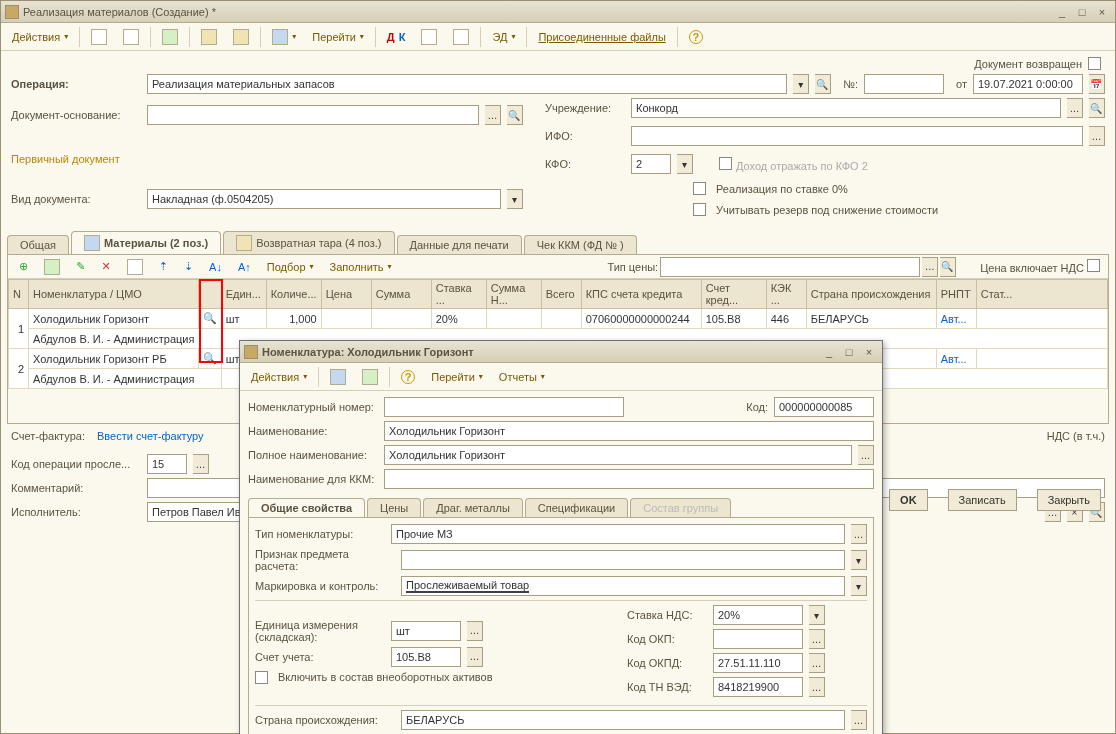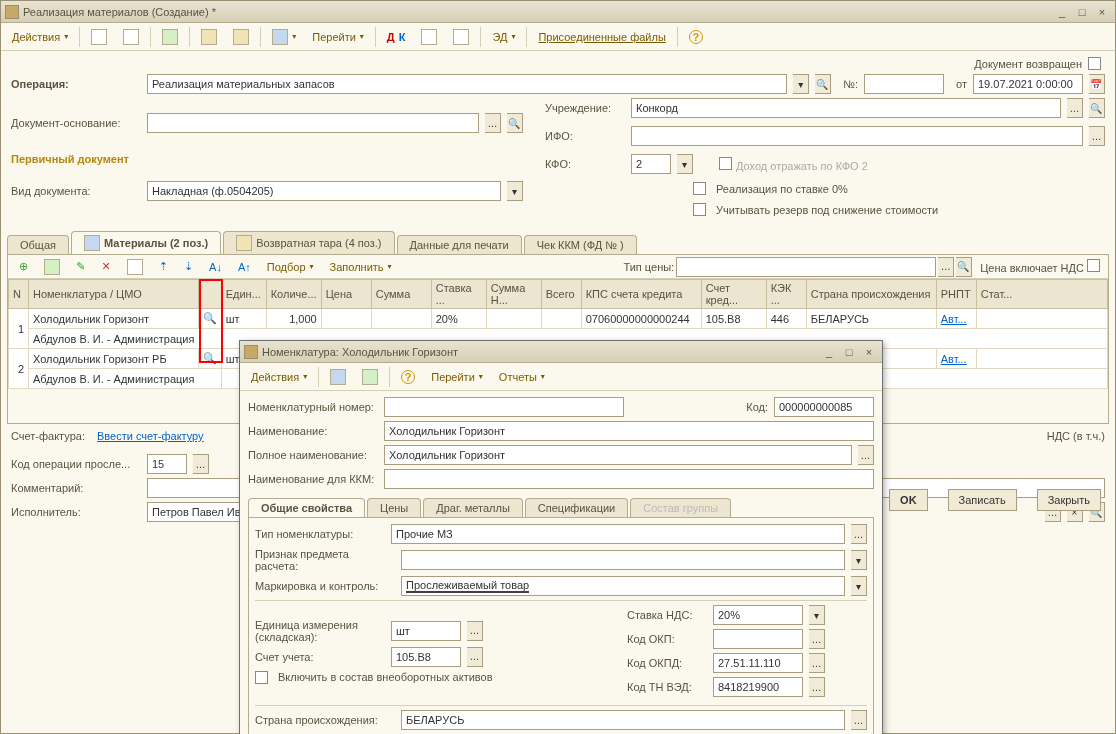--- a/index.html
+++ b/index.html
@@ -18,34 +18,34 @@
 .ticon.y{background:#f0e4b4}
 .ticon.b{background:#c4d8f0}
 .sep{width:1px;height:20px;background:#d6cfb8;margin:0 2px}
 .link{color:#7a5c00;text-decoration:underline;cursor:pointer}
 .lbl{color:#5a533f}
 .form-area{padding:6px 10px}
 .row{display:flex;align-items:center;margin-bottom:4px;gap:6px}
 .lblcol{width:130px;color:#5a533f}
 .inp{height:20px;border:1px solid #a89e82;background:#fff;padding:0 4px;display:flex;align-items:center;flex:1;min-width:0}
 .inp-btn{width:16px;height:20px;border:1px solid #a89e82;border-left:none;background:#f1ead6;display:inline-flex;align-items:center;justify-content:center;cursor:pointer;font-size:10px}
-.section-h{color:#b8860b;font-weight:bold;margin:12px 0}
+.section-h{color:#b8860b;font-weight:normal;margin:20px 0}
 .chk{width:13px;height:13px;border:1px solid #888;background:#fff;display:inline-block;margin-right:4px}
 .tabs{display:flex;gap:2px;padding:0 6px;align-items:flex-end;height:24px}
 .tab{padding:3px 12px;border:1px solid #b5ab8e;border-bottom:none;background:#ece5cf;border-radius:4px 4px 0 0;cursor:pointer;color:#5a533f;display:flex;align-items:center;gap:4px}
 .tab.act{background:#fbf8ee;font-weight:bold;position:relative;z-index:2}
 .tabpane{border:1px solid #b5ab8e;margin:0 6px;background:#fbf8ee;position:relative}
 .subtb{height:24px;display:flex;align-items:center;padding:0 4px;gap:2px;border-bottom:1px solid #d6cfb8}
 .grid{width:100%;border-collapse:collapse}
 .grid th{background:#ece5cf;border:1px solid #c9bf9f;padding:2px 4px;text-align:left;font-weight:normal;color:#5a533f;height:20px}
 .grid td{border:1px solid #e0d9c0;padding:2px 4px;height:20px;background:#fff}
 .grid .rt{text-align:right}
 .grid .ct{text-align:center}
 .hl-box{border:2px solid red;position:absolute}
-.alink{color:#0066cc;text-decoration:underline;cursor:pointer}
+.alink{color:#0066cc;cursor:pointer}
 .bottom-btns{display:flex;gap:20px;align-items:center;justify-content:space-between;padding:4px 8px}
 .bbtn{height:22px;padding:0 10px;border:1px solid #a89e82;background:#f1ead6;cursor:pointer;display:inline-flex;align-items:center}
 .bbtn.bold{font-weight:bold}
 
 .sub-win{position:absolute;left:238px;top:339px;width:644px;height:395px;background:#fbf8ee;border:1px solid #707070;box-shadow:2px 2px 6px rgba(0,0,0,.3);z-index:50}
 .sub-form{padding:6px 8px}
 .sub-form .lblcol{width:130px}
 .underline-red{border-bottom:2px solid #404040;display:inline-block}
 .small-inp{height:20px;border:1px solid #a89e82;background:#fff;padding:0 4px;display:inline-flex;align-items:center}
 </style>
@@ -228,21 +228,21 @@
         </span>
       <span class="tbtn">
           <span>Заполнить</span>
           <span class="dd">▾</span>
         </span>
       <span style="flex:1"></span>
       <span class="lbl">Тип цены:</span>
       <span class="inp" style="width:260px;flex:none"></span>
       <span class="inp-btn">…</span>
       <span class="inp-btn">🔍</span>
-      <span style="margin-left:6px"><span class="lbl">Цена включает НДС</span> <span class="chk"></span></span>
+      <span style="margin-left:22px"><span class="lbl">Цена включает НДС</span> <span class="chk"></span></span>
     </div>
     <div style="position:relative">
     <table class="grid">
       <tbody>
             <tr>
         <th style="width:20px">N</th>
         <th style="width:170px">Номенклатура / ЦМО</th>
         <th style="width:22px"></th>
         <th style="width:45px">Един...</th>
         <th style="width:55px">Количе...</th>
@@ -341,21 +341,21 @@
     <span class="bbtn">🔍</span>
     <span class="bbtn">Чек</span>
     <span class="bbtn bold">OK</span>
     <span class="bbtn">Записать</span>
     <span class="bbtn">Закрыть</span>
   </div>
 
   <div class="sub-win">
     <div class="titlebar">
       <span class="ico"></span>
-      <span class="ttl" style="font-weight:normal">Номенклатура: Холодильник Горизонт</span>
+      <span class="ttl" style="font-weight:bold">Номенклатура: Холодильник Горизонт</span>
       <span class="wbtn">_</span>
       <span class="wbtn">□</span>
       <span class="wbtn">×</span>
     </div>
     <div class="toolbar">
       <span class="tbtn">
           <span>Действия</span>
           <span class="dd">▾</span>
         </span>
       <span class="sep"></span>

